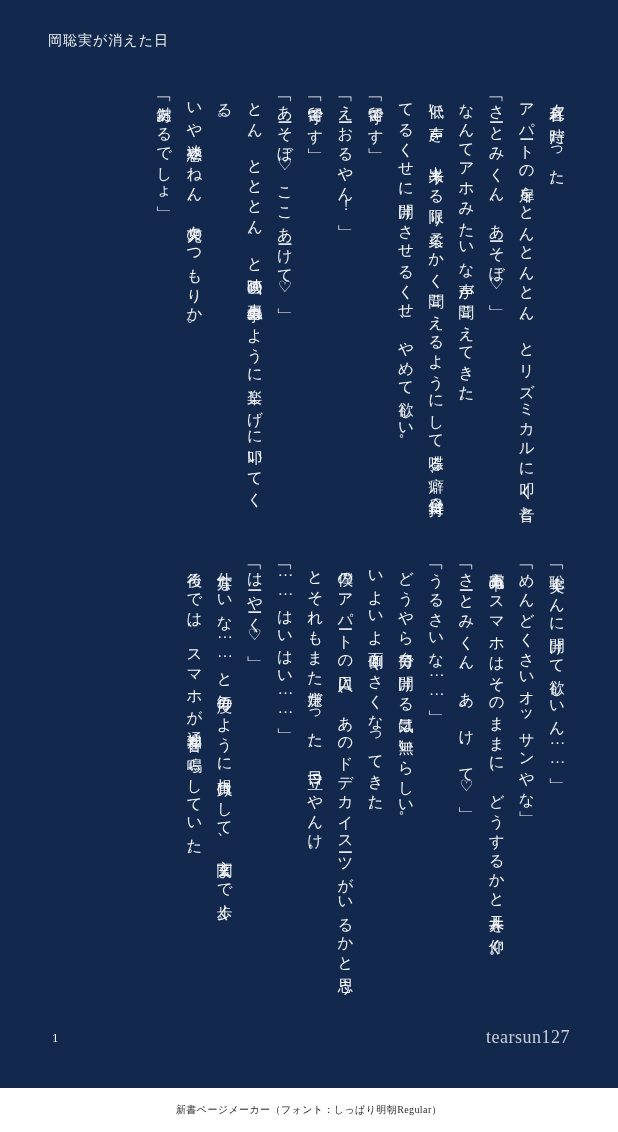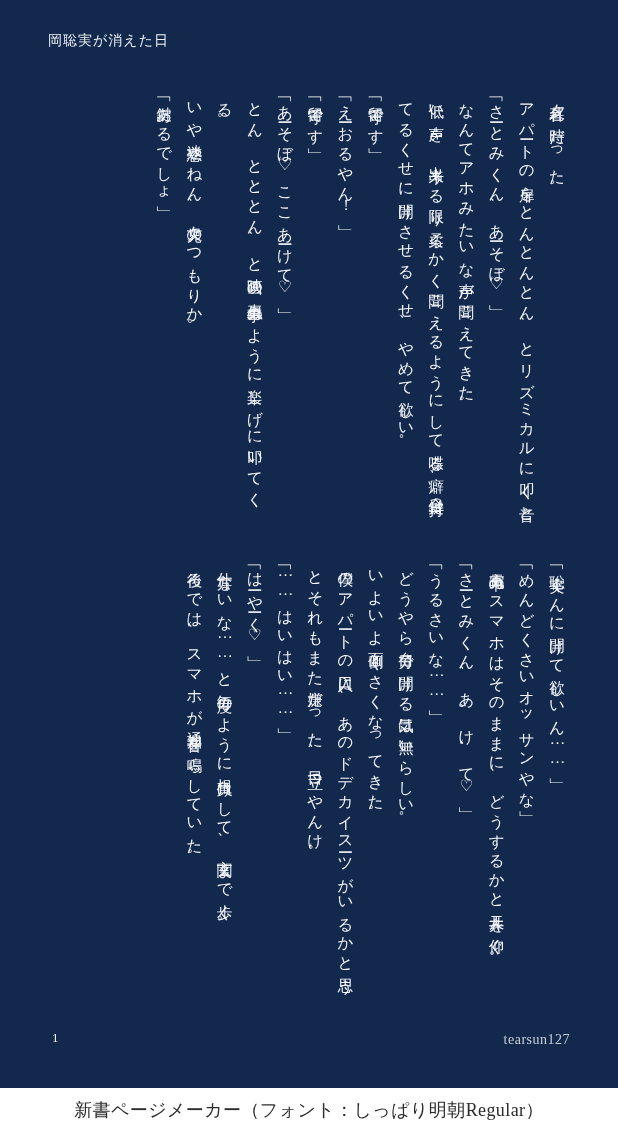--- a/index.html
+++ b/index.html
@@ -67,38 +67,38 @@
     left: 52px;
     bottom: 42px;
     font-size: 13px;
     color: #eef1f5;
     font-family: "Liberation Serif", serif;
   }
   .author-tag {
     position: absolute;
     right: 48px;
     bottom: 40px;
-    font-size: 14px;
+    font-size: 18px;
     color: #c9cfd8;
     font-family: "Liberation Serif", serif;
     letter-spacing: 0.5px;
     padding-left: 45px;
   }
   .footer {
     position: absolute;
     left: 0;
     bottom: 0;
     width: 618px;
     height: 44px;
     display: flex;
     align-items: center;
     justify-content: center;
     background: #ffffff;
     color: #2b2b2b;
-    font-size: 18px;
+    font-size: 10px;
     letter-spacing: 0.4px;
   }
 </style>
 </head>
 <body>
 
 <div class="page">
   <div class="sheet">
 
     <div class="header-title">岡聡実が消えた日</div>

